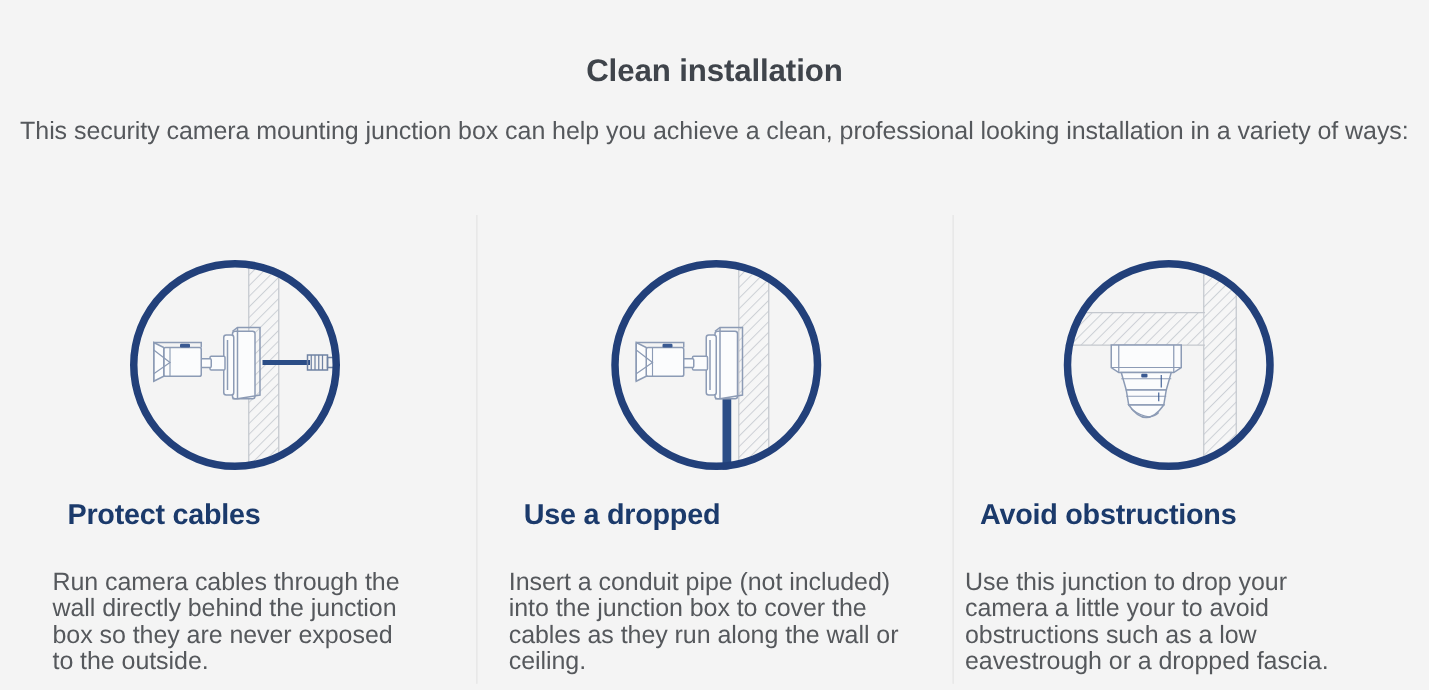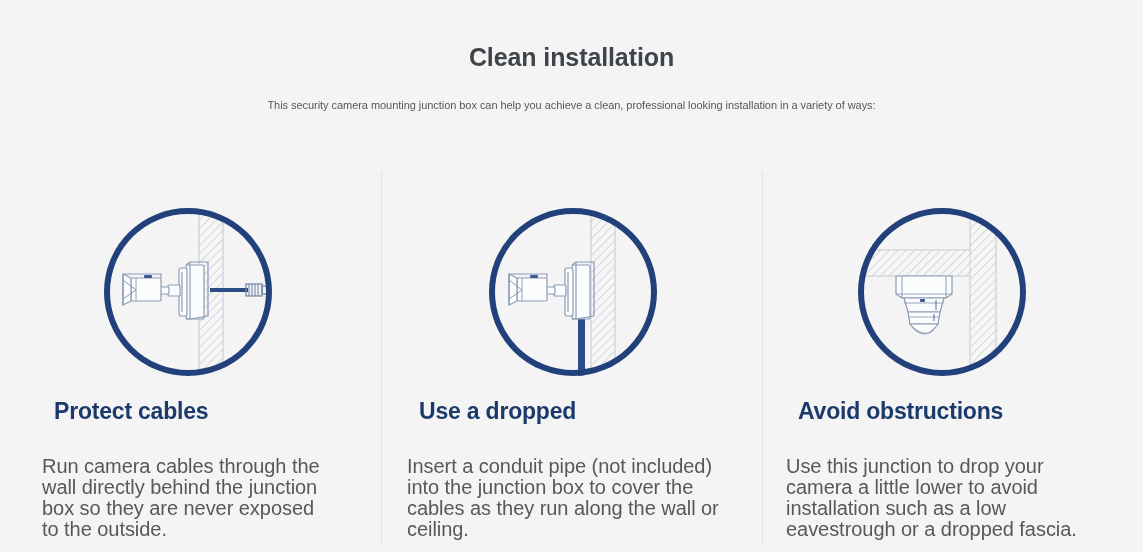--- a/index.html
+++ b/index.html
@@ -29,21 +29,21 @@
   }
   .page-title {
     font-size: 25px;
     font-weight: bold;
     color: #3f444b;
     letter-spacing: -0.1px;
     margin: 0;
     line-height: 34px;
   }
   .page-subtitle {
-    font-size: 11px;
+    font-size: 20px;
     color: #55585c;
     margin: 0;
     padding-top: 21px;
     line-height: 20px;
     letter-spacing: -0.05px;
   }
 
   
   .columns {
     position: absolute;
@@ -94,21 +94,21 @@
     color: #55585c;
     margin: 0;
     padding-top: 18px;
     line-height: 21px;
     letter-spacing: -0.05px;
   }
 
   
   .col-1 { padding-left: 42px; padding-right: 48px; }
   .col-2 { padding-left: 26px; padding-right: 24px; }
-  .col-3 { padding-left: 24px; padding-right: 46px; }
+  .col-3 { padding-left: 10px; padding-right: 46px; }
 </style>
 </head>
 <body>
 
 <div class="page">
 
   <div class="header">
     <h1 class="page-title">Clean installation</h1>
     <p class="page-subtitle">This security camera mounting junction box can help you achieve a clean, professional looking installation in a variety of ways:</p>
   </div>
@@ -266,17 +266,17 @@
             <path d="M60 125 Q74 136 82 128" fill="none" stroke="#8c9bb5" stroke-width="0.9"></path>
             <rect x="68" y="97" width="5" height="3" rx="0.8" fill="#3a5a92"></rect>
             <line x1="84" y1="98" x2="84" y2="108" stroke="#3a5a92" stroke-width="0.9"></line>
             <line x1="82" y1="112" x2="82" y2="119" stroke="#3a5a92" stroke-width="0.9"></line>
           </g>
 
           <circle cx="90" cy="90" r="81" fill="none" stroke="#22407a" stroke-width="6"></circle>
         </svg>
       </div>
       <h2 class="card-title">Avoid obstructions</h2>
-      <p class="card-body">Use this junction to drop your camera a little lower to avoid installation such as a low eavestrough or a dropped fascia.</p>
+      <p class="card-body">Use this junction to drop your camera a little your to avoid obstructions such as a low eavestrough or a dropped fascia.</p>
     </div>
 
   </div>
 </div>
 
 </body></html>

